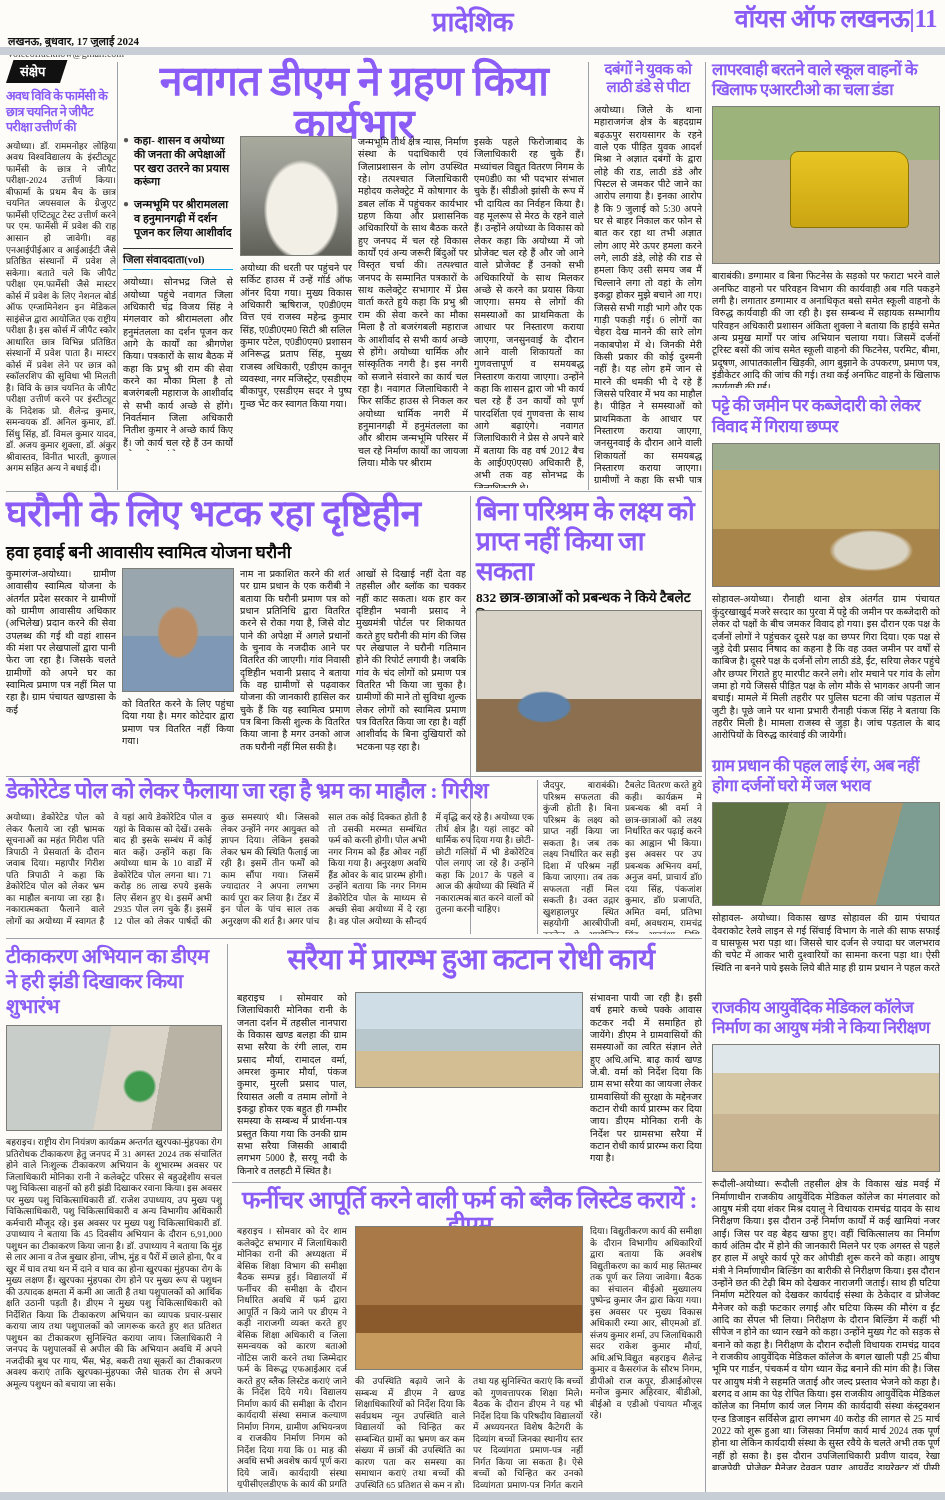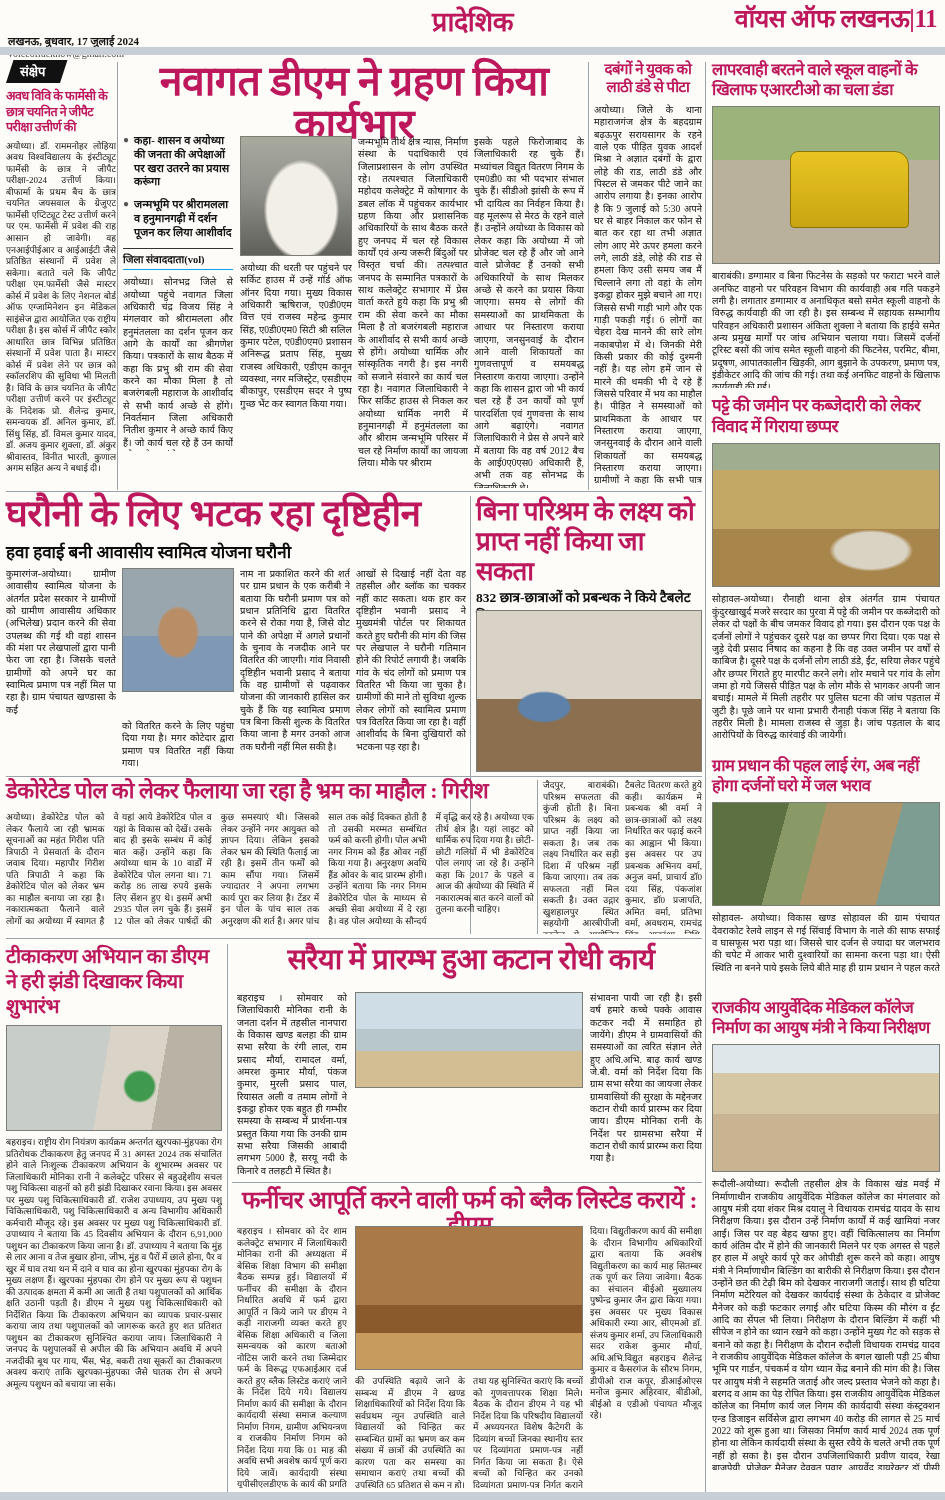--- a/index.html
+++ b/index.html
@@ -2,21 +2,21 @@
 <html lang="hi"><head>
 <meta charset="utf-8">
 <style>
   html,body{margin:0;padding:0;}
   body{background:#e9e9e6;}
   #page{position:relative;width:945px;height:1500px;background:#fdfcf8;margin:0 auto;
         font-family:"Liberation Serif","DejaVu Serif",serif;color:#141414;overflow:hidden;}
   .abs{position:absolute;box-sizing:border-box;}
   .body-txt{font-size:9.5px;line-height:1.3;text-align:justify;overflow:hidden;}
   .body-sm{font-size:9px;line-height:1.28;text-align:justify;overflow:hidden;}
-  .hl{font-weight:bold;color:#be185d;line-height:1.06;letter-spacing:-0.5px;}
+  .hl{font-weight:bold;color:#8b5cf6;line-height:1.06;letter-spacing:-0.5px;}
   .rule-h{background:#9aa1a8;height:1px;}
   .rule-v{background:#9aa1a8;width:1px;}
   .graybar{background:#c7ced5;}
   .photo{border:1px solid #7d7d78;overflow:hidden;}
   .brief-label{background:#111;color:#fff;font-weight:bold;font-size:13px;
      padding:2px 18px 3px 10px;display:inline-block;transform:skewX(-18deg);transform-origin:bottom left;}
   .brief-label span{display:inline-block;transform:skewX(18deg);}
   .byline{font-weight:bold;font-size:10.5px;border-top:1px solid #333;border-bottom:1px solid #0ea5e9;
      padding:3px 0;}
   .bullet-row{display:flex;gap:5px;margin-bottom:9px;}
@@ -116,21 +116,21 @@
   <div class="abs" style="left:712px;top:998px;width:228px;">
     <div class="hl" style="font-size:16.5px;line-height:1.22;">राजकीय आयुर्वेदिक मेडिकल कॉलेज निर्माण का आयुष मंत्री ने किया निरीक्षण</div>
     <div class="photo ph-college" style="width:226px;height:126px;margin-top:6px;"></div>
     <div class="body-txt" style="height:292px;margin-top:6px;">रूदौली-अयोध्या। रूदौली तहसील क्षेत्र के विकास खंड मवई में निर्माणाधीन राजकीय आयुर्वेदिक मेडिकल कॉलेज का मंगलवार को आयुष मंत्री दया शंकर मिश्र दयालु ने विधायक रामचंद्र यादव के साथ निरीक्षण किया। इस दौरान उन्हें निर्माण कार्यों में कई खामियां नजर आईं। जिस पर वह बेहद खफा हुए। वहीं चिकित्सालय का निर्माण कार्य अंतिम दौर में होने की जानकारी मिलने पर एक अगस्त से पहले हर हाल में अधूरे कार्य पूरे कर ओपीडी शुरू करने को कहा। आयुष मंत्री ने निर्माणाधीन बिल्डिंग का बारीकी से निरीक्षण किया। इस दौरान उन्होंने छत की टेढ़ी बिम को देखकर नाराजगी जताई। साथ ही घटिया निर्माण मटेरियल को देखकर कार्यदाई संस्था के ठेकेदार व प्रोजेक्ट मैनेजर को कड़ी फटकार लगाई और घटिया किस्म की मौरंग व ईंट आदि का सेंपल भी लिया। निरीक्षण के दौरान बिल्डिंग में कहीं भी सीपेज न होने का ध्यान रखने को कहा। उन्होंने मुख्य गेट को सड़क से बनाने को कहा है। निरीक्षण के दौरान रुदौली विधायक रामचंद्र यादव ने राजकीय आयुर्वेदिक मेडिकल कॉलेज के बगल खाली पड़ी 25 बीघा भूमि पर गार्डन, पंचकर्म व योग ध्यान केंद्र बनाने की मांग की है। जिस पर आयुष मंत्री ने सहमति जताई और जल्द प्रस्ताव भेजने को कहा है। बरगद व आम का पेड़ रोपित किया। इस राजकीय आयुर्वेदिक मेडिकल कॉलेज का निर्माण कार्य जल निगम की कार्यदायी संस्था कंस्ट्रक्शन एन्ड डिजाइन सर्विसेज द्वारा लगभग 40 करोड़ की लागत से 25 मार्च 2022 को शुरू हुआ था। जिसका निर्माण कार्य मार्च 2024 तक पूर्ण होना था लेकिन कार्यदायी संस्था के सुस्त रवैये के चलते अभी तक पूर्ण नहीं हो सका है। इस दौरान उपजिलाधिकारी प्रवीण यादव, रेखा बाजपेयी, प्रोजेक्ट मैनेजर देवव्रत पवार, आयुर्वेद डायरेक्टर डॉ पीसी सक्सेना, अवर अभियंता प्रशांत यादव, आदर्श यादव, शशि यादव, कृष्ण सागर पाल आदि लोग मौजूद रहे।</div>
   </div>
 
   <div class="abs hl" style="left:6px;top:494px;width:460px;font-size:37px;">घरौनी के लिए भटक रहा दृष्टिहीन</div>
   <div class="abs subhead" style="left:6px;top:540px;width:460px;font-size:17px;">हवा हवाई बनी आवासीय स्वामित्व योजना घरौनी</div>
   <div class="abs body-txt" style="left:6px;top:568px;width:110px;height:204px;">कुमारगंज-अयोध्या।  ग्रामीण आवासीय स्वामित्व योजना के अंतर्गत प्रदेश सरकार ने ग्रामीणों को ग्रामीण आवासीय अधिकार (अभिलेख) प्रदान करने की सेवा उपलब्ध की गई थी वहां शासन की मंशा पर लेखपालों द्वारा पानी फेरा जा रहा है। जिसके चलते ग्रामीणों को अपने घर का स्वामित्व प्रमाण पत्र नहीं मिल पा रहा है। ग्राम पंचायत खण्डासा के कई</div>
   <div class="abs photo ph-blind" style="left:122px;top:568px;width:112px;height:124px;"></div>
-  <div class="abs body-txt" style="left:122px;top:698px;width:112px;height:74px;margin-top:22px;">को वितरित करने के लिए पहुंचा दिया गया है। मगर कोटेदार द्वारा प्रमाण पत्र वितरित नहीं किया गया।</div>
+  <div class="abs body-txt" style="left:122px;top:698px;width:112px;height:74px;">को वितरित करने के लिए पहुंचा दिया गया है। मगर कोटेदार द्वारा प्रमाण पत्र वितरित नहीं किया गया।</div>
   <div class="abs body-txt" style="left:240px;top:568px;width:110px;height:204px;">नाम ना प्रकाशित करने की शर्त पर ग्राम प्रधान के एक करीबी ने बताया कि घरौनी प्रमाण पत्र को प्रधान प्रतिनिधि द्वारा वितरित करने से रोका गया है, जिसे वोट पाने की अपेक्षा में अगले प्रधानों के चुनाव के नजदीक आने पर वितरित की जाएगी। गांव निवासी दृष्टिहीन भवानी प्रसाद ने बताया कि वह ग्रामीणों से पढ़वाकर योजना की जानकारी हासिल कर चुके हैं कि यह स्वामित्व प्रमाण पत्र बिना किसी शुल्क के वितरित किया जाना है मगर उनको आज तक घरौनी नहीं मिल सकी है।</div>
   <div class="abs body-txt" style="left:356px;top:568px;width:110px;height:204px;">आखों से दिखाई नहीं देता वह तहसील और ब्लॉक का चक्कर नहीं काट सकता। थक हार कर दृष्टिहीन भवानी प्रसाद ने मुख्यमंत्री पोर्टल पर शिकायत करते हुए घरौनी की मांग की जिस पर लेखपाल ने घरौनी गतिमान होने की रिपोर्ट लगायी है। जबकि गांव के चंद लोगों को प्रमाण पत्र वितरित भी किया जा चुका है। ग्रामीणों की माने तो सुविधा शुल्क लेकर लोगों को स्वामित्व प्रमाण पत्र वितरित किया जा रहा है। वहीं आशीर्वाद के बिना दुखियारों को भटकना पड़ रहा है।</div>
 
   <div class="abs hl" style="left:476px;top:497px;width:226px;font-size:26px;line-height:1.15;">बिना परिश्रम के लक्ष्य को प्राप्त नहीं किया जा सकता</div>
   <div class="abs subhead" style="left:476px;top:588px;width:226px;font-size:13.5px;">832 छात्र-छात्राओं को प्रबन्धक ने किये टैबलेट वितरण</div>
   <div class="abs photo ph-tablet" style="left:476px;top:610px;width:226px;height:162px;"></div>
   <div class="abs body-sm" style="left:543px;top:780px;width:76px;height:154px;">जैदपुर, बाराबंकी। परिश्रम सफलता की कुंजी होती है। बिना परिश्रम के लक्ष्य को प्राप्त नहीं किया जा सकता है। जब तक लक्ष्य निर्धारित कर सही दिशा में परिश्रम नहीं किया जाएगा। तब तक सफलता नहीं मिल सकती है। उक्त उद्गार खुशहालपुर स्थित सहयोगी आरबीपीजी कालेज मे आयोजित निःशुल्क टैबलेट वितरण कार्यक्रम मे मुख्य अतिथि प्रबन्धक इं0 अरुण कुमार वर्मा ने एम0ए व एमएससी उत्तीर्ण 832 छात्र-छात्राओं को</div>
   <div class="abs body-sm" style="left:625px;top:780px;width:77px;height:154px;">टैबलेट वितरण करते हुये कही। कार्यक्रम मे प्रबन्धक श्री वर्मा ने छात्र-छात्राओं को लक्ष्य निर्धारित कर पढ़ाई करने का आह्वान भी किया। इस अवसर पर उप प्रबन्धक अभिनय वर्मा, अनुज वर्मा, प्राचार्य डॉ0 दया सिंह, पंकजांश कुमार, डॉ0 प्रजापति, अमित वर्मा, प्रतिभा वर्मा, अवधराम, रामचंद्र सिंह, आकांक्षा, निधि, मधु, गीता, हनुमान ज्ञानी, आशीष, दिनेश, इंद्राज, पम्पू, उदयराज मौर्य, विक्रम मौर्य आदि मौजूद रहे।</div>
 
   <div class="abs hl" style="left:6px;top:779px;width:528px;font-size:22px;">डेकोरेटेड पोल को लेकर फैलाया जा रहा है भ्रम का माहौल : गिरीश</div>

